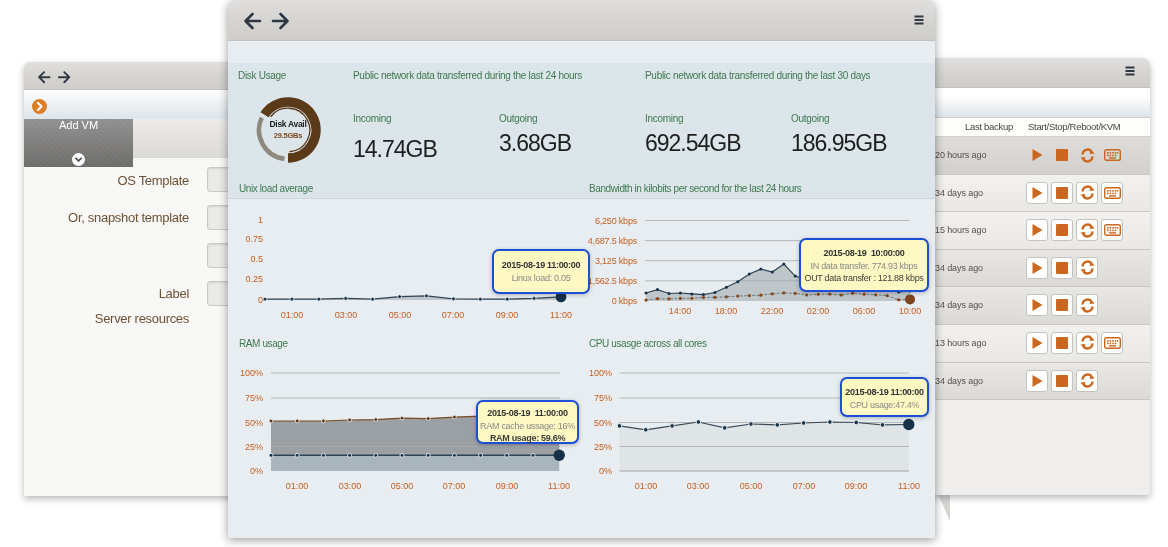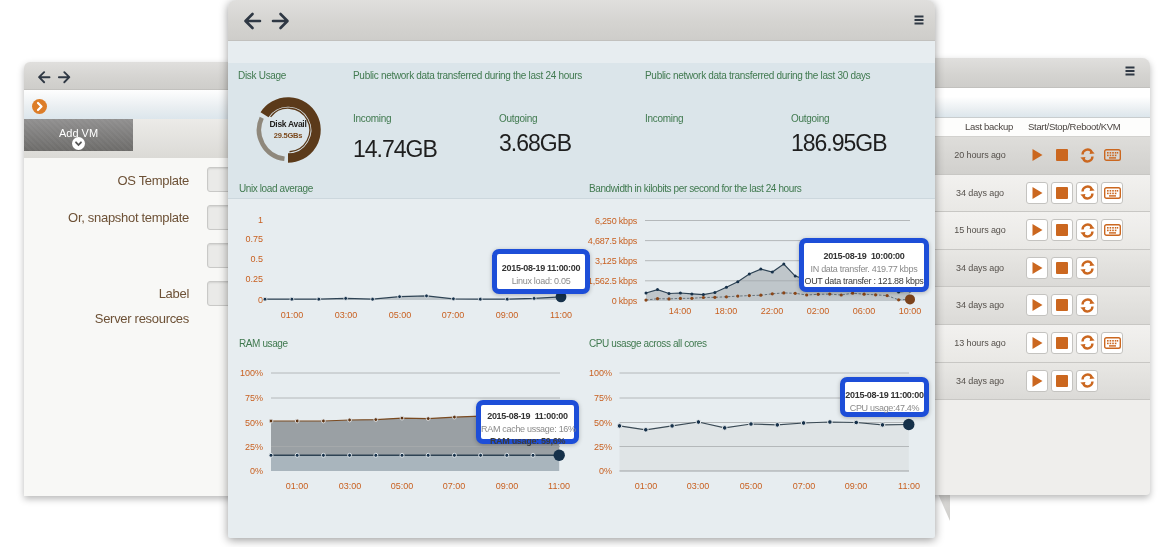--- a/index.html
+++ b/index.html
@@ -6,53 +6,53 @@
 .topbar { position:absolute; left:0; right:0; top:0; background:linear-gradient(#e0dfdd,#d5d4d1 55%,#cecdca); border-bottom:1px solid #c2c1be; }
 
 
 #lp { left:24px; top:62px; width:420px; height:434px; background:#f8f8f6; border-radius:6px 6px 0 0;
       box-shadow:0 3px 7px rgba(0,0,0,0.28); z-index:1; }
 #lp .topbar { height:28px; border-radius:6px 6px 0 0; }
 #lp-title { position:absolute; top:28px; left:0; right:0; height:29px; background:linear-gradient(#fefefe,#e9eef1 60%,#dce6ec); }
 #lp-title .oc { position:absolute; left:8px; top:9px; }
 #lp-title .tt { position:absolute; left:25px; top:6px; font-size:16px; color:#6f4e30; letter-spacing:-0.5px; }
 #lp-tabs { position:absolute; top:57px; left:0; right:0; height:39px; background:linear-gradient(#ecebe8,#dbdad6); }
-#lp-tab1 { position:absolute; left:0; top:0; width:109px; height:32px; background:repeating-linear-gradient(45deg, rgba(255,255,255,0.035) 0 2px, transparent 2px 4px), linear-gradient(#919090,#6c6b69); color:#fff; text-align:center; font-size:11px; padding-top:8px; }
+#lp-tab1 { position:absolute; left:0; top:0; width:109px; height:48px; background:repeating-linear-gradient(45deg, rgba(255,255,255,0.035) 0 2px, transparent 2px 4px), linear-gradient(#919090,#6c6b69); color:#fff; text-align:center; font-size:11px; }
 #lp-tab1 .chev { position:absolute; left:50%; margin-left:-6.5px; bottom:1px; width:13px; height:13px; background:#fff; border-radius:50%; }
 .form-row { position:absolute; left:0; width:165px; text-align:right; font-size:13px; color:#6d5136; letter-spacing:-0.3px; }
 .form-input { position:absolute; left:183px; width:200px; height:25px; background:#eaeae8; border:1px solid #c9c9c7; border-radius:3px; box-shadow:inset 0 1px 2px rgba(0,0,0,0.1); }
 .q { color:#2d6399; font-weight:bold; }
 
 
 #rp { left:700px; top:58px; width:450px; height:437px; background:#efeeec; border-radius:8px 8px 4px 4px;
       box-shadow:0 3px 7px rgba(0,0,0,0.28); z-index:1; }
 #rp .topbar { height:30px; border-radius:8px 8px 0 0; }
 #rp-title { position:absolute; top:30px; left:0; right:0; height:30px; background:linear-gradient(#ffffff 30%,#e9eef1 75%,#dce6ec); border-bottom:1px solid #c9cdce; }
 #rp-head { position:absolute; top:60px; left:0; right:0; height:19px; background:#fdfdfc; border-bottom:1px solid #d2d1ce; font-size:9.5px; color:#4a4440; letter-spacing:-0.3px; }
 #rp-head .h1 { position:absolute; left:265px; top:3px; }
 #rp-head .h2 { position:absolute; left:328px; top:3px; }
 .rrow { position:relative; height:37.6px; border-bottom:1px solid #c8c7c4; }
 .rrow.first { background:linear-gradient(#deddda,#d1d0cd); }
 .rrow.dark { background:linear-gradient(#e8e7e4,#dbdad7); }
 .rrow.light { background:linear-gradient(#f2f1ef,#e9e8e5); }
-.rlabel { position:absolute; left:235px; top:13px; font-size:9px; color:#55504b; letter-spacing:-0.1px; width:90px; text-align:center; }
+.rlabel { position:absolute; left:235px; top:13px; font-size:9px; color:#55504b; letter-spacing:-0.1px; width:90px; text-align:left; }
 .rbtns { position:absolute; left:326px; top:7px; display:flex; gap:3px; }
 .ibtn { width:22px; height:22px; background:#fff; border:1px solid #c4c3c0; border-radius:3px; display:flex; align-items:center; justify-content:center; }
 .ibare { width:22px; height:22px; display:flex; align-items:center; justify-content:center; }
 
 
 #cp { left:228px; top:0; width:707px; height:538px; background:#e7edf0; border-radius:8px 8px 2px 2px;
       box-shadow:0 2px 10px rgba(0,0,0,0.4); z-index:2; }
 #cp .topbar { height:41px; border-radius:8px 8px 0 0; }
 #cp-strip { position:absolute; top:41px; left:0; right:0; height:22px; background:#fcfcfb; }
 #cp-strip span { position:absolute; left:9px; top:5px; font-size:10px; font-weight:bold; color:#5d473a; letter-spacing:-0.5px; }
 #cp-stats { position:absolute; top:63px; left:0; right:0; height:136px; background:#dbe5ea; border-bottom:1px solid #ccd7dd; }
 .glabel { position:absolute; font-size:10px; color:#417a50; letter-spacing:-0.3px; }
 .num { position:absolute; font-size:23px; color:#1e1e1e; letter-spacing:-1px; }
-.tooltip { position:absolute; background:#ffffff; border:5px solid #1d4ed8; border-radius:7px; box-shadow:0 1px 4px rgba(0,0,0,0.25);
+.tooltip { position:absolute; background:#fef9c3; border:2px solid #1d4ed8; border-radius:7px; box-shadow:0 1px 4px rgba(0,0,0,0.25);
            text-align:center; font-size:9px; color:#8a8a8a; z-index:5; letter-spacing:-0.3px; line-height:12.5px; }
 .tooltip div { white-space:nowrap; }
 .tooltip .t1 { font-weight:bold; color:#333; }
 .tooltip .t3 { color:#3c3c3c; }
 </style></head><body>
 
 <div class="panel" id="lp">
   <div class="topbar"></div>
   <svg style="position:absolute;left:14px;top:8px" width="50" height="20" viewBox="0 0 50 20">
 <g stroke="#2f3844" stroke-width="2.6" fill="none" stroke-linecap="round" stroke-linejoin="round" transform="scale(0.72)">
@@ -363,20 +363,21 @@
   <div id="cp-stats">
     <span class="glabel" style="left:10px;top:7px">Disk Usage</span>
     <span class="glabel" style="left:125px;top:7px">Public network data transferred during the last 24 hours</span>
     <span class="glabel" style="left:417px;top:7px">Public network data transferred during the last 30 days</span>
     <span class="glabel" style="left:125px;top:50px">Incoming</span>
     <span class="glabel" style="left:271px;top:50px">Outgoing</span>
     <span class="glabel" style="left:417px;top:50px">Incoming</span>
     <span class="glabel" style="left:563px;top:50px">Outgoing</span>
     <span class="num" style="left:125px;top:73px">14.74GB</span>
     <span class="num" style="left:271px;top:67px">3.68GB</span>
+    <span class="num" style="left:417px;top:67px">692.54GB</span>
     <span class="num" style="left:563px;top:67px">186.95GB</span>
   </div>
   <svg width="707" height="497" viewBox="0 0 707 497" style="position:absolute;left:0;top:41px;font-family:'Liberation Sans',sans-serif">
       <path d="M 36.52 73.75 A 28 28 0 1 1 60.00 117.00" stroke="#5b3a1a" stroke-width="9.5" fill="none"></path>
       <path d="M 56.47 117.78 A 29 29 0 0 1 33.72 76.74" stroke="#8f887c" stroke-width="4.5" fill="none"></path>
       <path d="M 42.59 75.88 A 21.8 21.8 0 1 1 61.52 110.75" stroke="#5b3a1a" stroke-width="1.3" fill="none"></path>
       <text x="60" y="86" text-anchor="middle" font-size="8.5" font-weight="bold" fill="#23211f" letter-spacing="-0.3">Disk Avail</text>
       <text x="60" y="97" text-anchor="middle" font-size="7.5" font-weight="bold" fill="#7c4a1e" letter-spacing="-0.2">29.5GBs</text>
       <text x="11" y="151" font-size="10" fill="#417a50" letter-spacing="-0.4">Unix load average</text>
       <text x="35" y="182" text-anchor="end" font-size="9" fill="#c86020">1</text>
@@ -545,21 +546,21 @@
       <circle cx="628.2" cy="381.5" r="2.3" fill="#16314a" stroke="#e6eaec" stroke-width="1.0"></circle>
       <circle cx="654.5" cy="383.9" r="2.3" fill="#16314a" stroke="#e6eaec" stroke-width="1.0"></circle>
       <circle cx="680.8" cy="383.5" r="5.7" fill="#16314a"></circle>
     </svg>
   <div class="tooltip" style="left:264px;top:249px;width:98px;height:45px;padding-top:8px">
     <div class="t1">2015-08-19 11:00:00</div>
       <div>Linux load: 0.05</div>
   </div>
   <div class="tooltip" style="left:571px;top:238px;width:130px;height:54px;padding-top:7px">
     <div class="t1">2015-08-19&nbsp;&nbsp;10:00:00</div>
-      <div>IN data transfer. 419.77 kbps</div>
+      <div>IN data transfer. 774.93 kbps</div>
       <div class="t3">OUT data transfer : 121.88 kbps</div>
   </div>
   <div class="tooltip" style="left:248px;top:400px;width:103px;height:44px;padding-top:5px">
     <div class="t1">2015-08-19&nbsp;&nbsp;11:00:00</div>
       <div>RAM cache ussage: 16%</div>
       <div class="t3" style="font-weight:bold">RAM usage: 59,6%</div>
   </div>
   <div class="tooltip" style="left:612px;top:377px;width:89px;height:40px;padding-top:7px">
     <div class="t1">2015-08-19 11:00:00</div>
       <div>CPU usage:47.4%</div>

